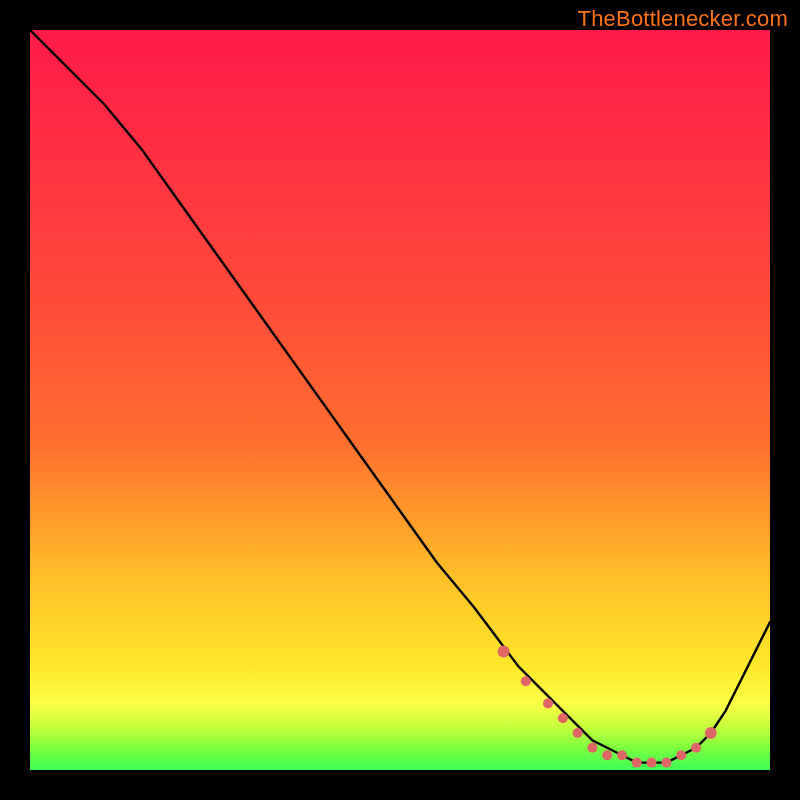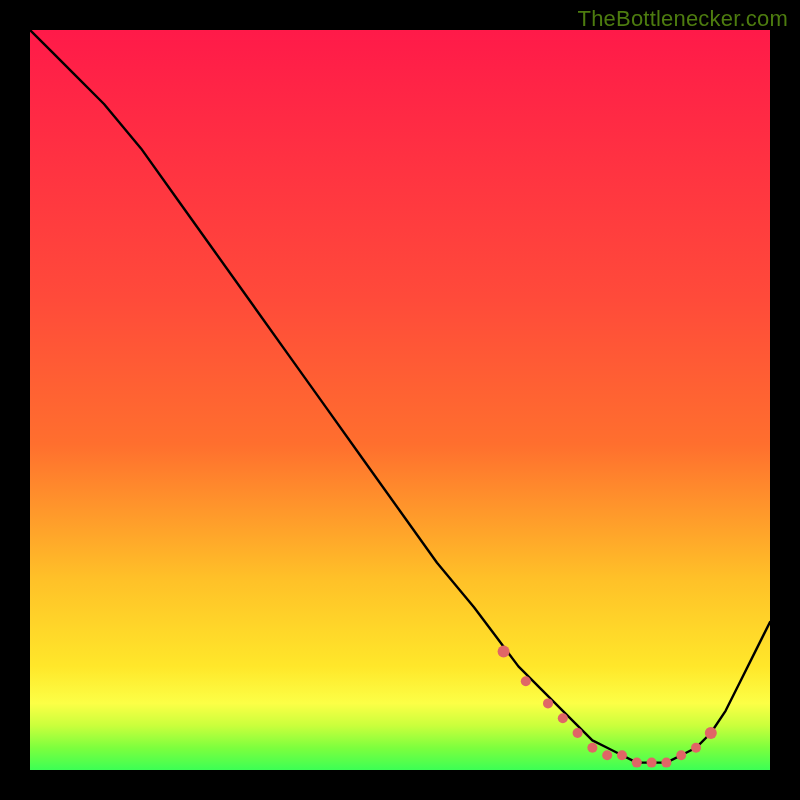--- a/index.html
+++ b/index.html
@@ -21,21 +21,21 @@
     position: absolute;
     left: 30px;
     top: 30px;
     width: 740px;
     height: 740px;
   }
   .watermark {
     position: absolute;
     top: 6px;
     right: 12px;
-    color: #4d7c0f;
+    color: #f97316;
     font-size: 22px;
     font-weight: 500;
     letter-spacing: 0.2px;
   }
 </style>
 </head>
 <body>
 
 <div class="frame">
   <div class="watermark">TheBottlenecker.com</div>

